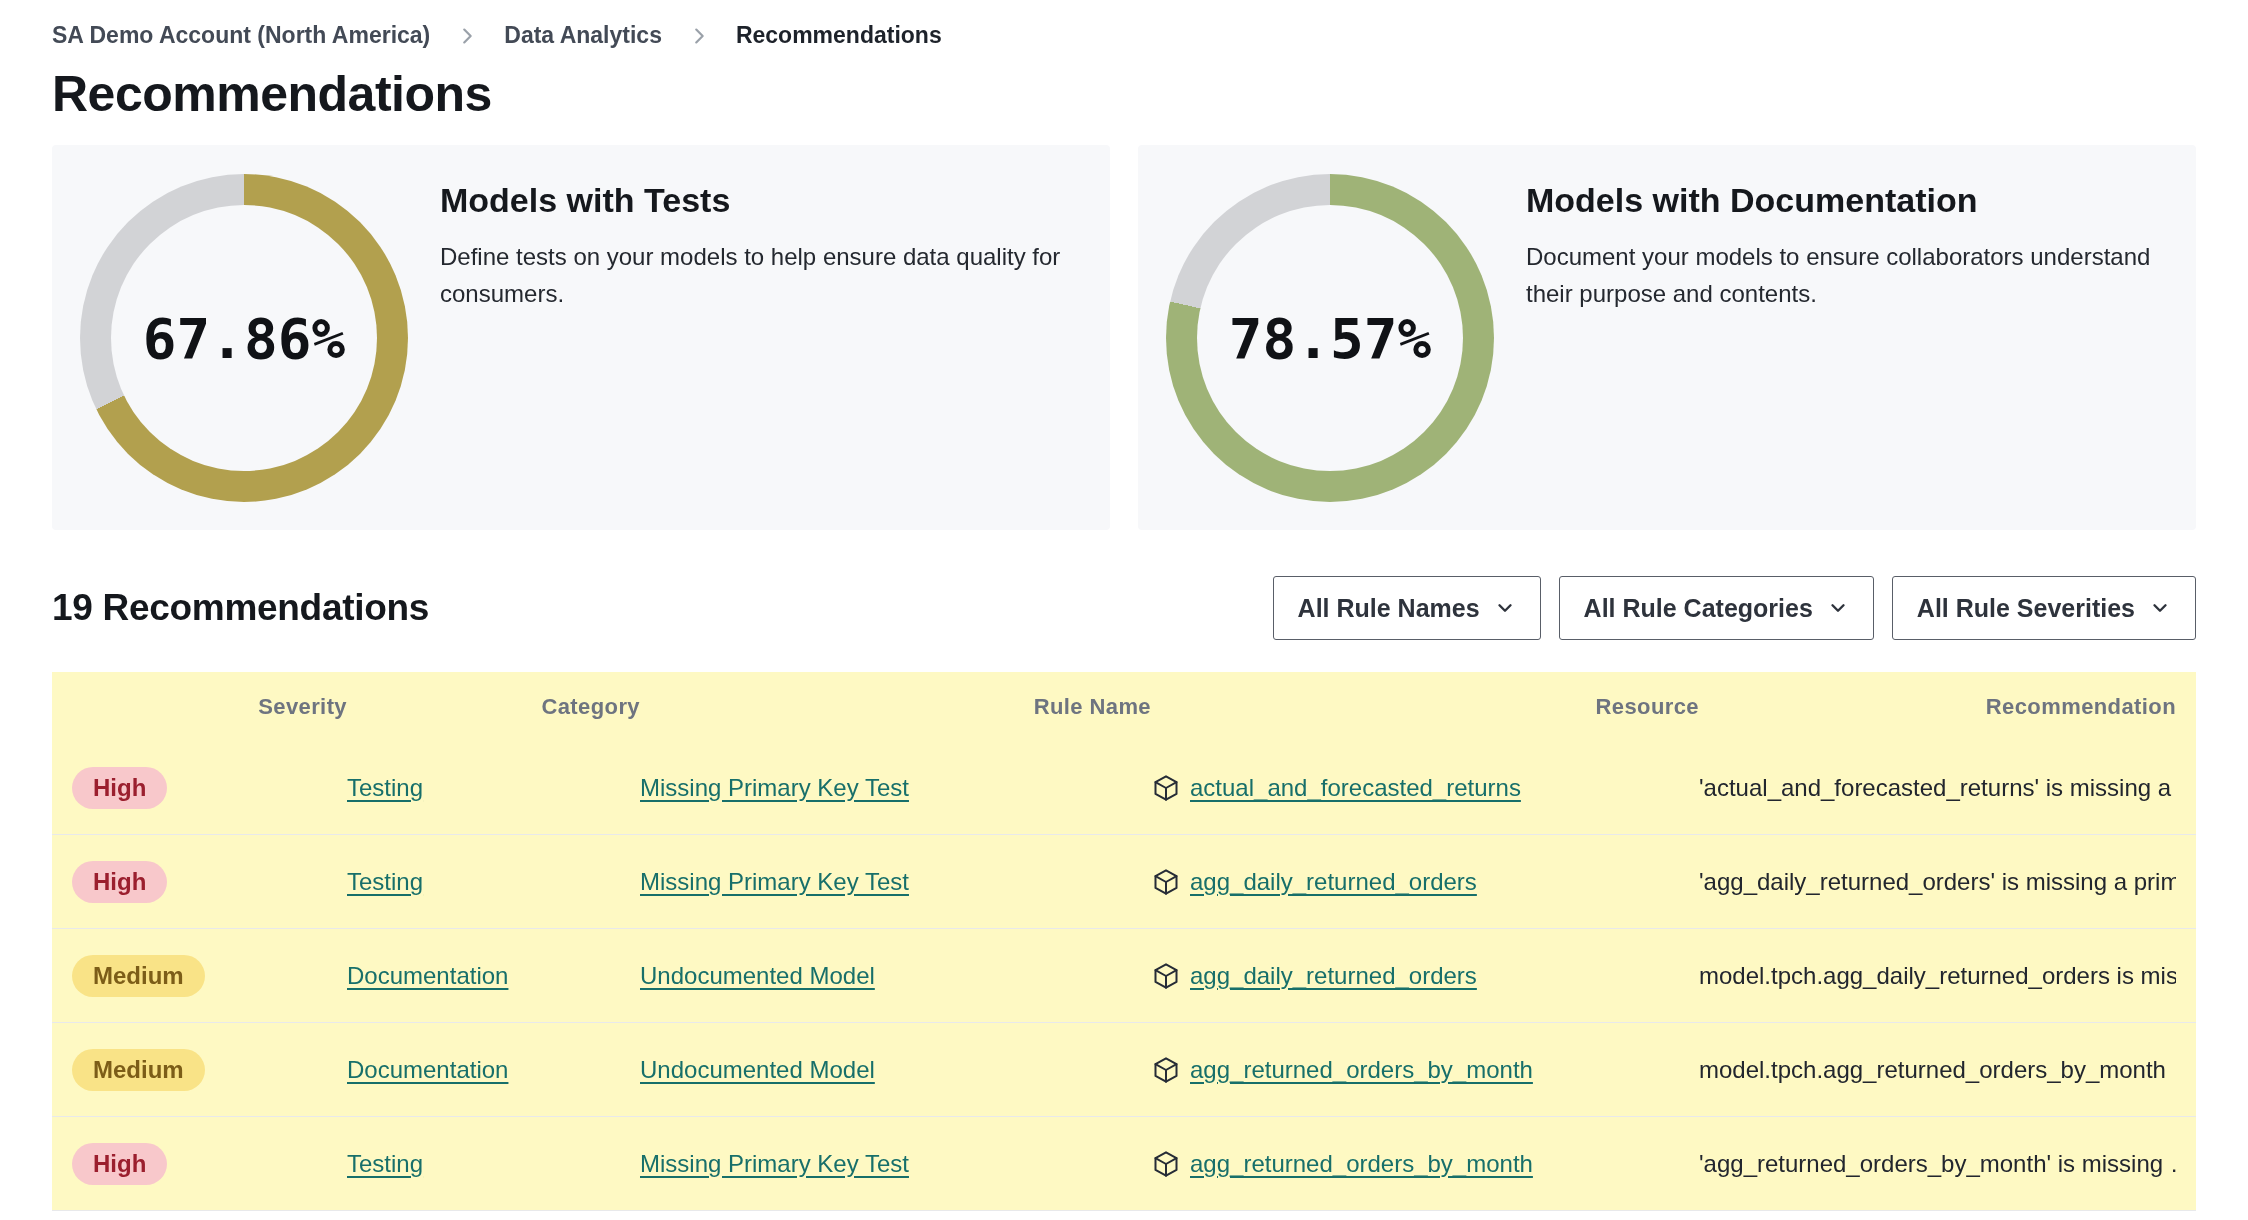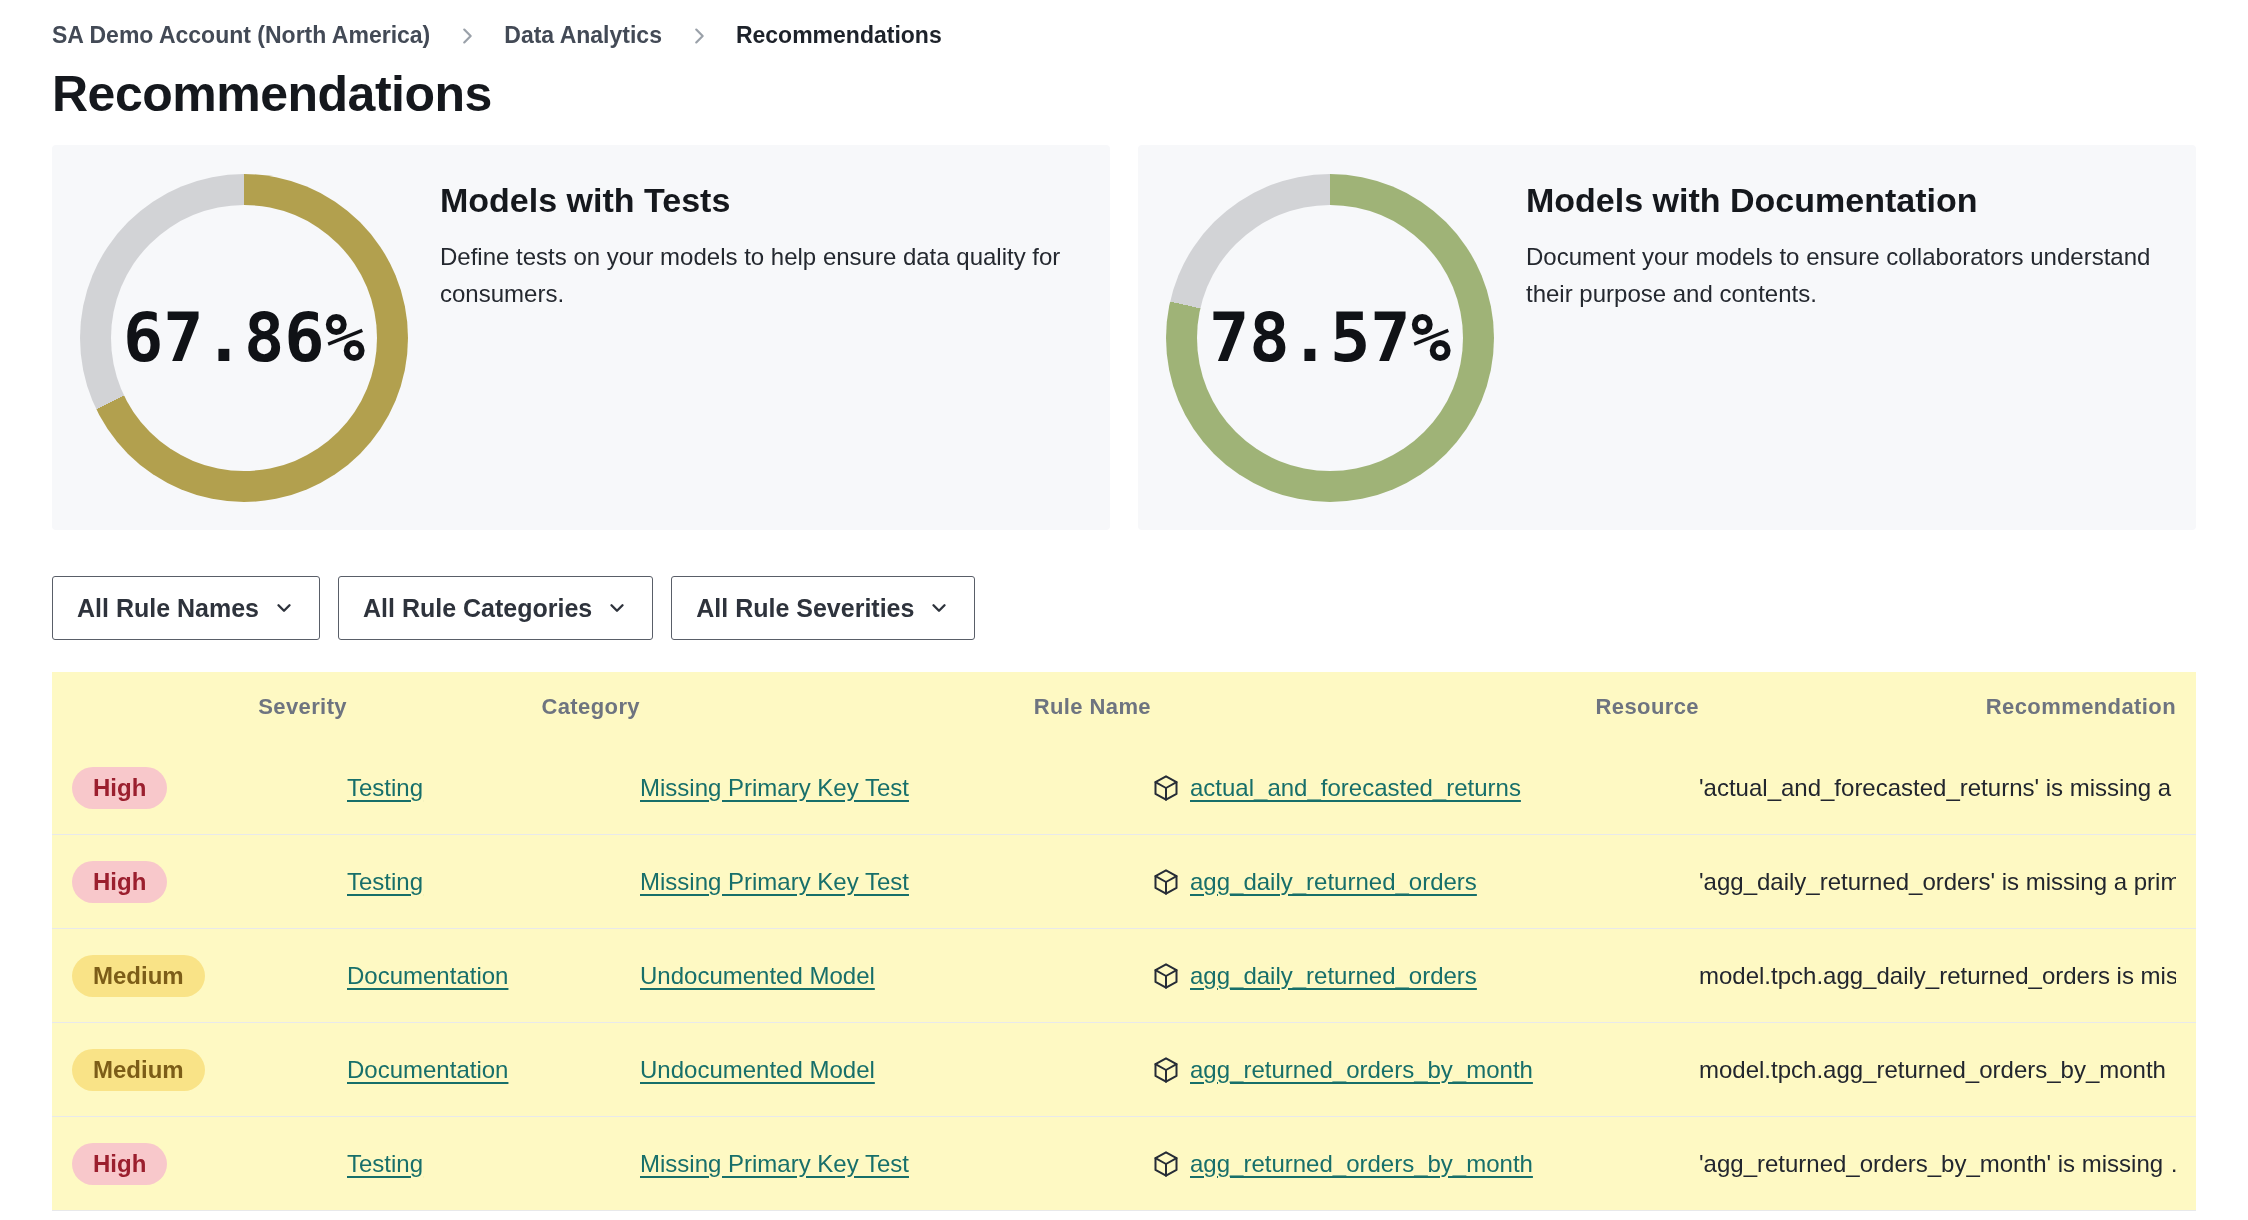--- a/index.html
+++ b/index.html
@@ -17,21 +17,21 @@
   
   .page-title { margin-top:16px; font-size:50px; font-weight:700; color:#15181d; letter-spacing:-0.5px; }
 
   
   .cards { display:flex; gap:28px; margin-top:22px; }
   .card { flex:1 1 0; height:385px; background:#f7f8fa; border-radius:4px; display:flex; }
   .donut-wrap { flex:0 0 auto; margin:29px 0 0 28px; }
   .donut { width:328px; height:328px; border-radius:50%; position:relative; }
   .donut::after { content:""; position:absolute; inset:31px; border-radius:50%; background:#f7f8fa; }
   .donut-label { position:absolute; inset:0; z-index:2; display:flex; align-items:center; justify-content:center;
-    font-family:"DejaVu Sans Mono", monospace; font-size:67px; font-weight:600; color:#101216; }
+    font-family:"DejaVu Sans Mono", monospace; font-size:56px; font-weight:600; color:#101216; }
   .card-text { margin:36px 40px 0 32px; }
   .card-title { font-size:34px; font-weight:700; color:#15181d; }
   .card-desc { margin-top:18px; font-size:24px; line-height:37px; color:#24282f; max-width:625px; }
 
   
   .section-row { display:flex; align-items:center; justify-content:space-between; margin-top:46px; }
   .section-heading { font-size:37px; font-weight:700; color:#15181d; letter-spacing:-0.3px; }
   .filters { display:flex; gap:18px; }
   .filter-btn { display:flex; align-items:center; gap:14px; height:64px; padding:0 24px;
     background:#ffffff; border:1px solid #595e68; border-radius:3px; cursor:pointer;
@@ -101,20 +101,21 @@
       </div>
       <div class="card-text">
         <div class="card-title">Models with Documentation</div>
         <div class="card-desc">Document your models to ensure collaborators understand their purpose and contents.</div>
       </div>
     </div>
 
   </div>
 
   <div class="section-row">
+    <div class="section-heading">19 Recommendations</div>
     <div class="filters">
       <button class="filter-btn">
         <span>All Rule Names</span>
         <span style="display:flex;">
           <svg viewBox="0 0 24 24" fill="none" stroke="#2e333c" stroke-width="2.6" stroke-linecap="round" stroke-linejoin="round">
               <polyline points="6 9 12 15 18 9"></polyline>
             </svg>
         </span>
       </button>
       <button class="filter-btn">

